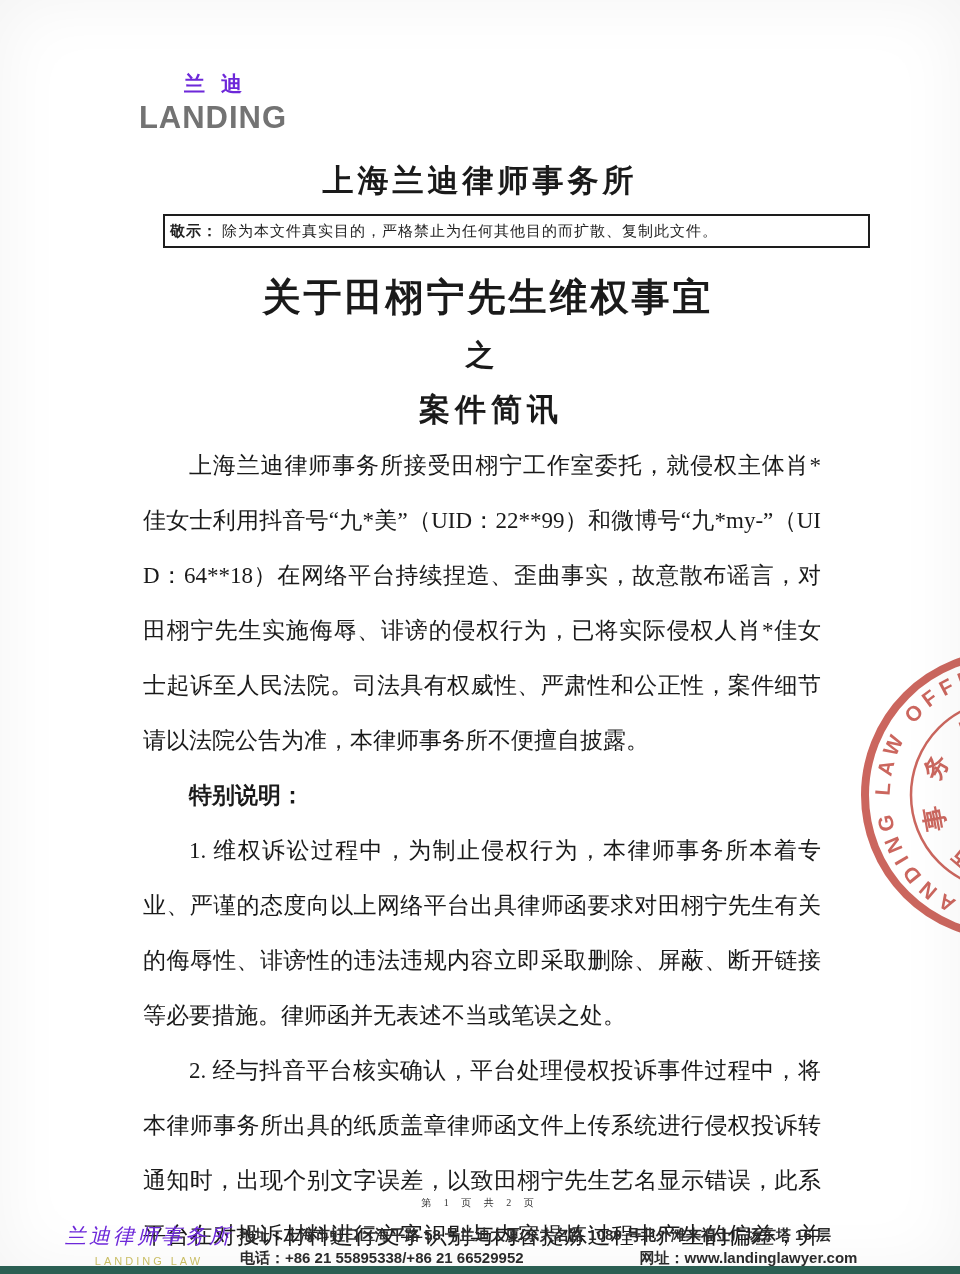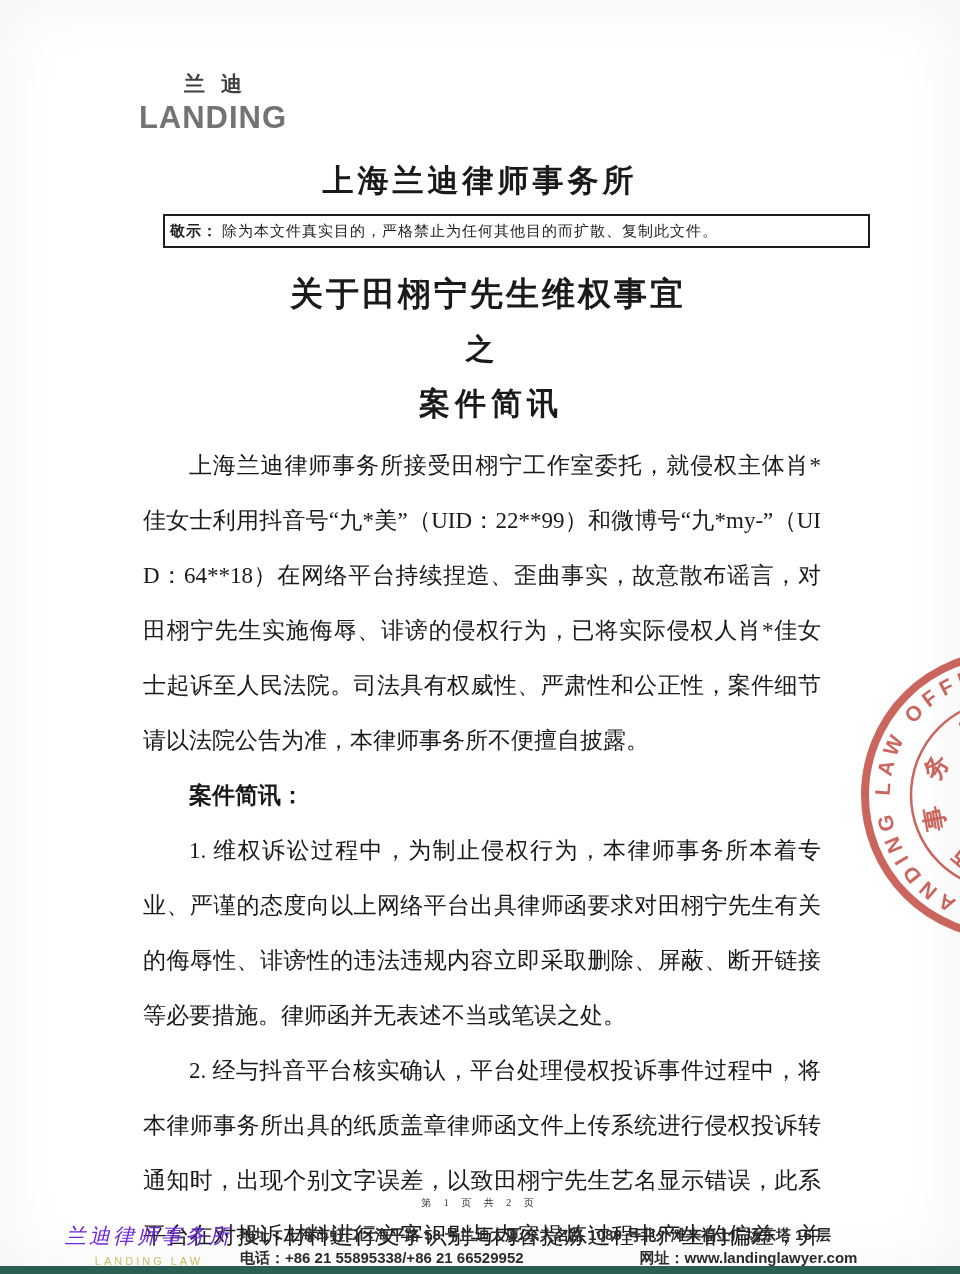--- a/index.html
+++ b/index.html
@@ -10,38 +10,38 @@
     margin:0 auto;
     background:#ffffff;
     overflow:hidden;
     font-family:"Liberation Serif", serif;
     color:#1a1a1a;
     box-shadow: inset 0 0 70px rgba(0,0,0,0.05);
   }
 
   
   .logo { position:absolute; left:128px; top:70px; width:170px; text-align:center; }
-  .logo-cn { font-size:21px; font-weight:700; letter-spacing:16px; padding-left:16px; color:#404040; }
+  .logo-cn { font-size:21px; font-weight:700; letter-spacing:16px; padding-left:16px; color:#6d28d9; }
   .logo-en { font-family:"Liberation Sans", sans-serif; font-size:31px; font-weight:800; letter-spacing:1px; color:#737373; margin-top:2px; }
 
   .firm-title {
     position:absolute; top:160px; left:0; width:100%;
     text-align:center; font-size:31px; font-weight:700; letter-spacing:4px;
   }
 
   .notice-box {
     position:absolute; left:163px; top:214px; width:707px; height:34px;
     border:2px solid #1d1d1d;
     display:flex; align-items:center; padding:0 5px;
     font-size:15px; letter-spacing:1px; color:#222;
   }
   .notice-label { font-weight:700; margin-right:4px; white-space:nowrap; }
 
   .doc-title { position:absolute; top:272px; left:0; width:100%; text-align:center; font-weight:700; }
-  .doc-title .t1 { font-size:33px; letter-spacing:3px;padding-left:16px; }
+  .doc-title .t1 { font-size:38px; letter-spacing:3px;padding-left:16px; }
   .doc-title .t2 { font-size:29px; margin-top:13px; }
   .doc-title .t3 { font-size:31px; margin-top:13px; letter-spacing:5px;padding-left:22px; }
 
   .body-text {
     position:absolute; left:143px; top:438px; width:678px;
     font-size:23px; line-height:55px;
     text-align:justify; word-break:break-all;
   }
   .body-text p { text-indent:2em; margin:0; }
   .body-text p.bold { font-weight:700; }
@@ -85,21 +85,21 @@
   </div>
 
   <div class="doc-title">
     <div class="t1">关于田栩宁先生维权事宜</div>
     <div class="t2">之</div>
     <div class="t3">案件简讯</div>
   </div>
 
   <div class="body-text">
     <p>上海兰迪律师事务所接受田栩宁工作室委托，就侵权主体肖*佳女士利用抖音号“九*美”（UID：22**99）和微博号“九*my-”（UID：64**18）在网络平台持续捏造、歪曲事实，故意散布谣言，对田栩宁先生实施侮辱、诽谤的侵权行为，已将实际侵权人肖*佳女士起诉至人民法院。司法具有权威性、严肃性和公正性，案件细节请以法院公告为准，本律师事务所不便擅自披露。</p>
-    <p class="bold">案件简讯：</p>
+    <p class="bold">特别说明：</p>
     <p>1. 维权诉讼过程中，为制止侵权行为，本律师事务所本着专业、严谨的态度向以上网络平台出具律师函要求对田栩宁先生有关的侮辱性、诽谤性的违法违规内容立即采取删除、屏蔽、断开链接等必要措施。律师函并无表述不当或笔误之处。</p>
     <p>2. 经与抖音平台核实确认，平台处理侵权投诉事件过程中，将本律师事务所出具的纸质盖章律师函文件上传系统进行侵权投诉转通知时，出现个别文字误差，以致田栩宁先生艺名显示错误，此系平台在对投诉材料进行文字识别与内容提炼过程中产生的偏差，并非权利人信息录入或展示错误。相关情况已函告抖音平台方。</p>
   </div>
 
   <div class="stamp">
     <svg width="300" height="300" viewBox="0 0 300 300">
       <circle cx="150" cy="150" r="141" fill="none" stroke="#c0443a" stroke-width="8"></circle>
       <circle cx="150" cy="150" r="95" fill="none" stroke="#c0443a" stroke-width="2.5"></circle>
       <defs>
         <path id="ringEN" d="M150,34 a116,116 0 1,1 -0.01,0" fill="none"></path>

